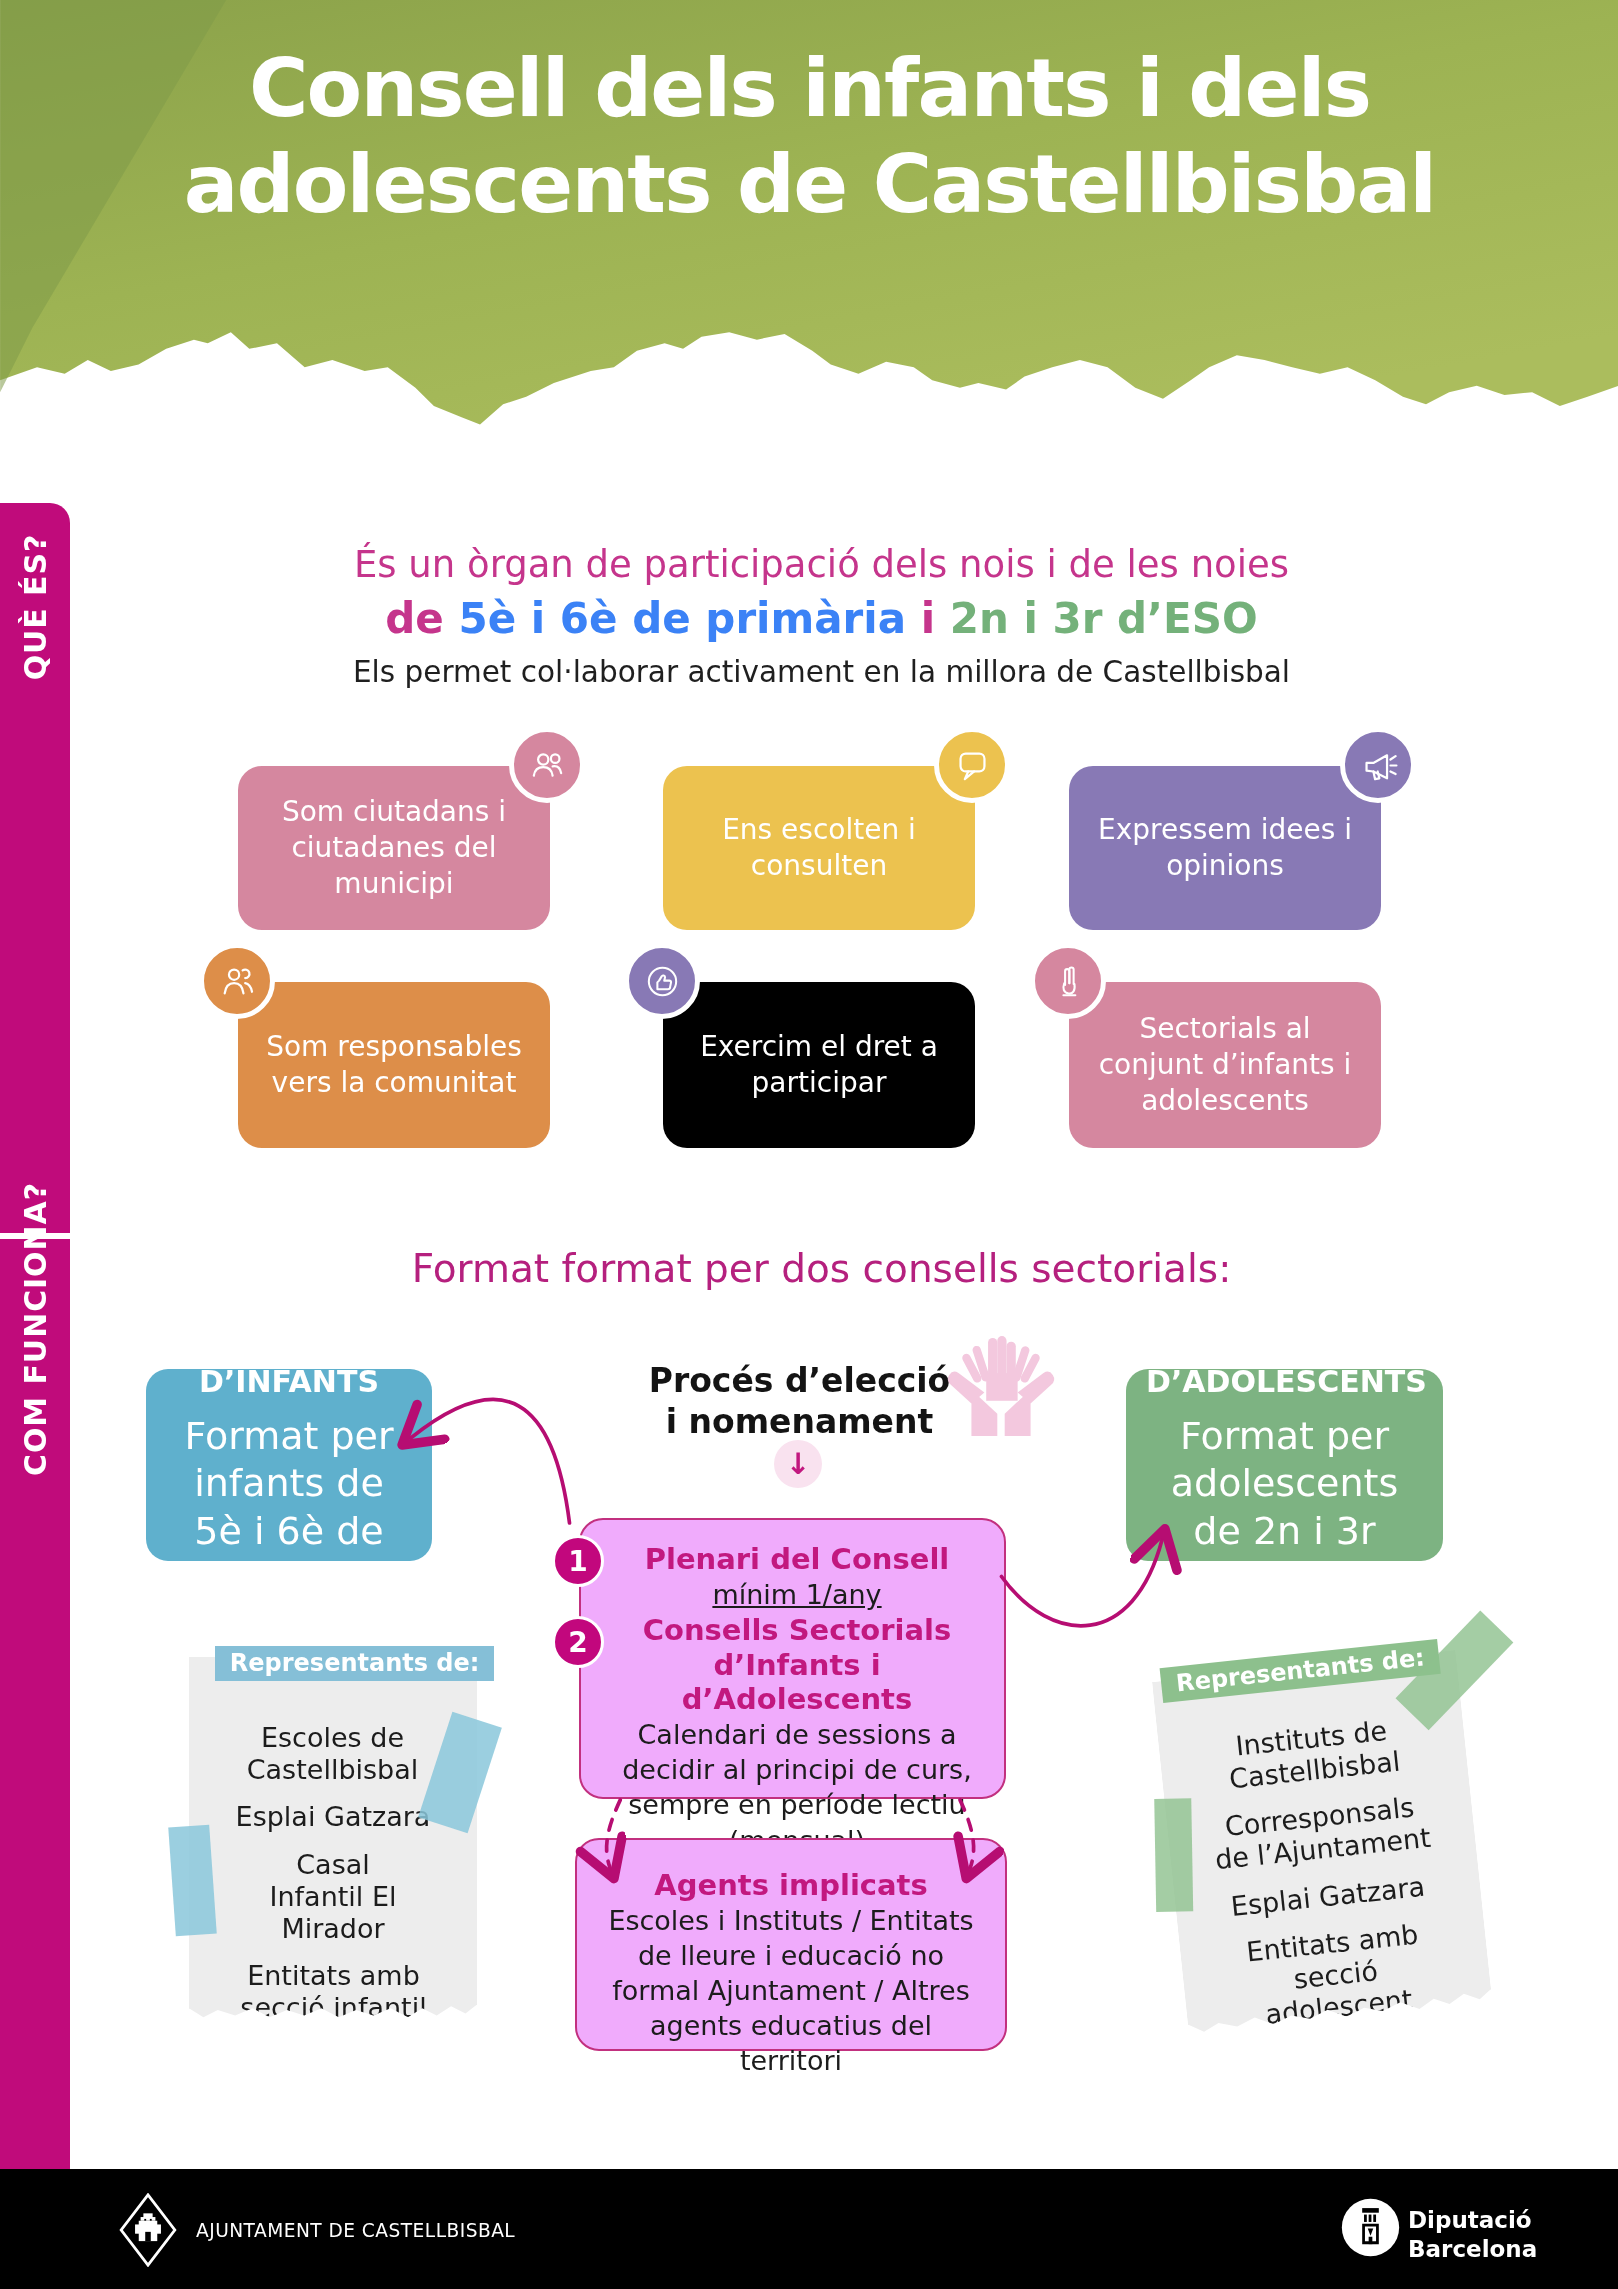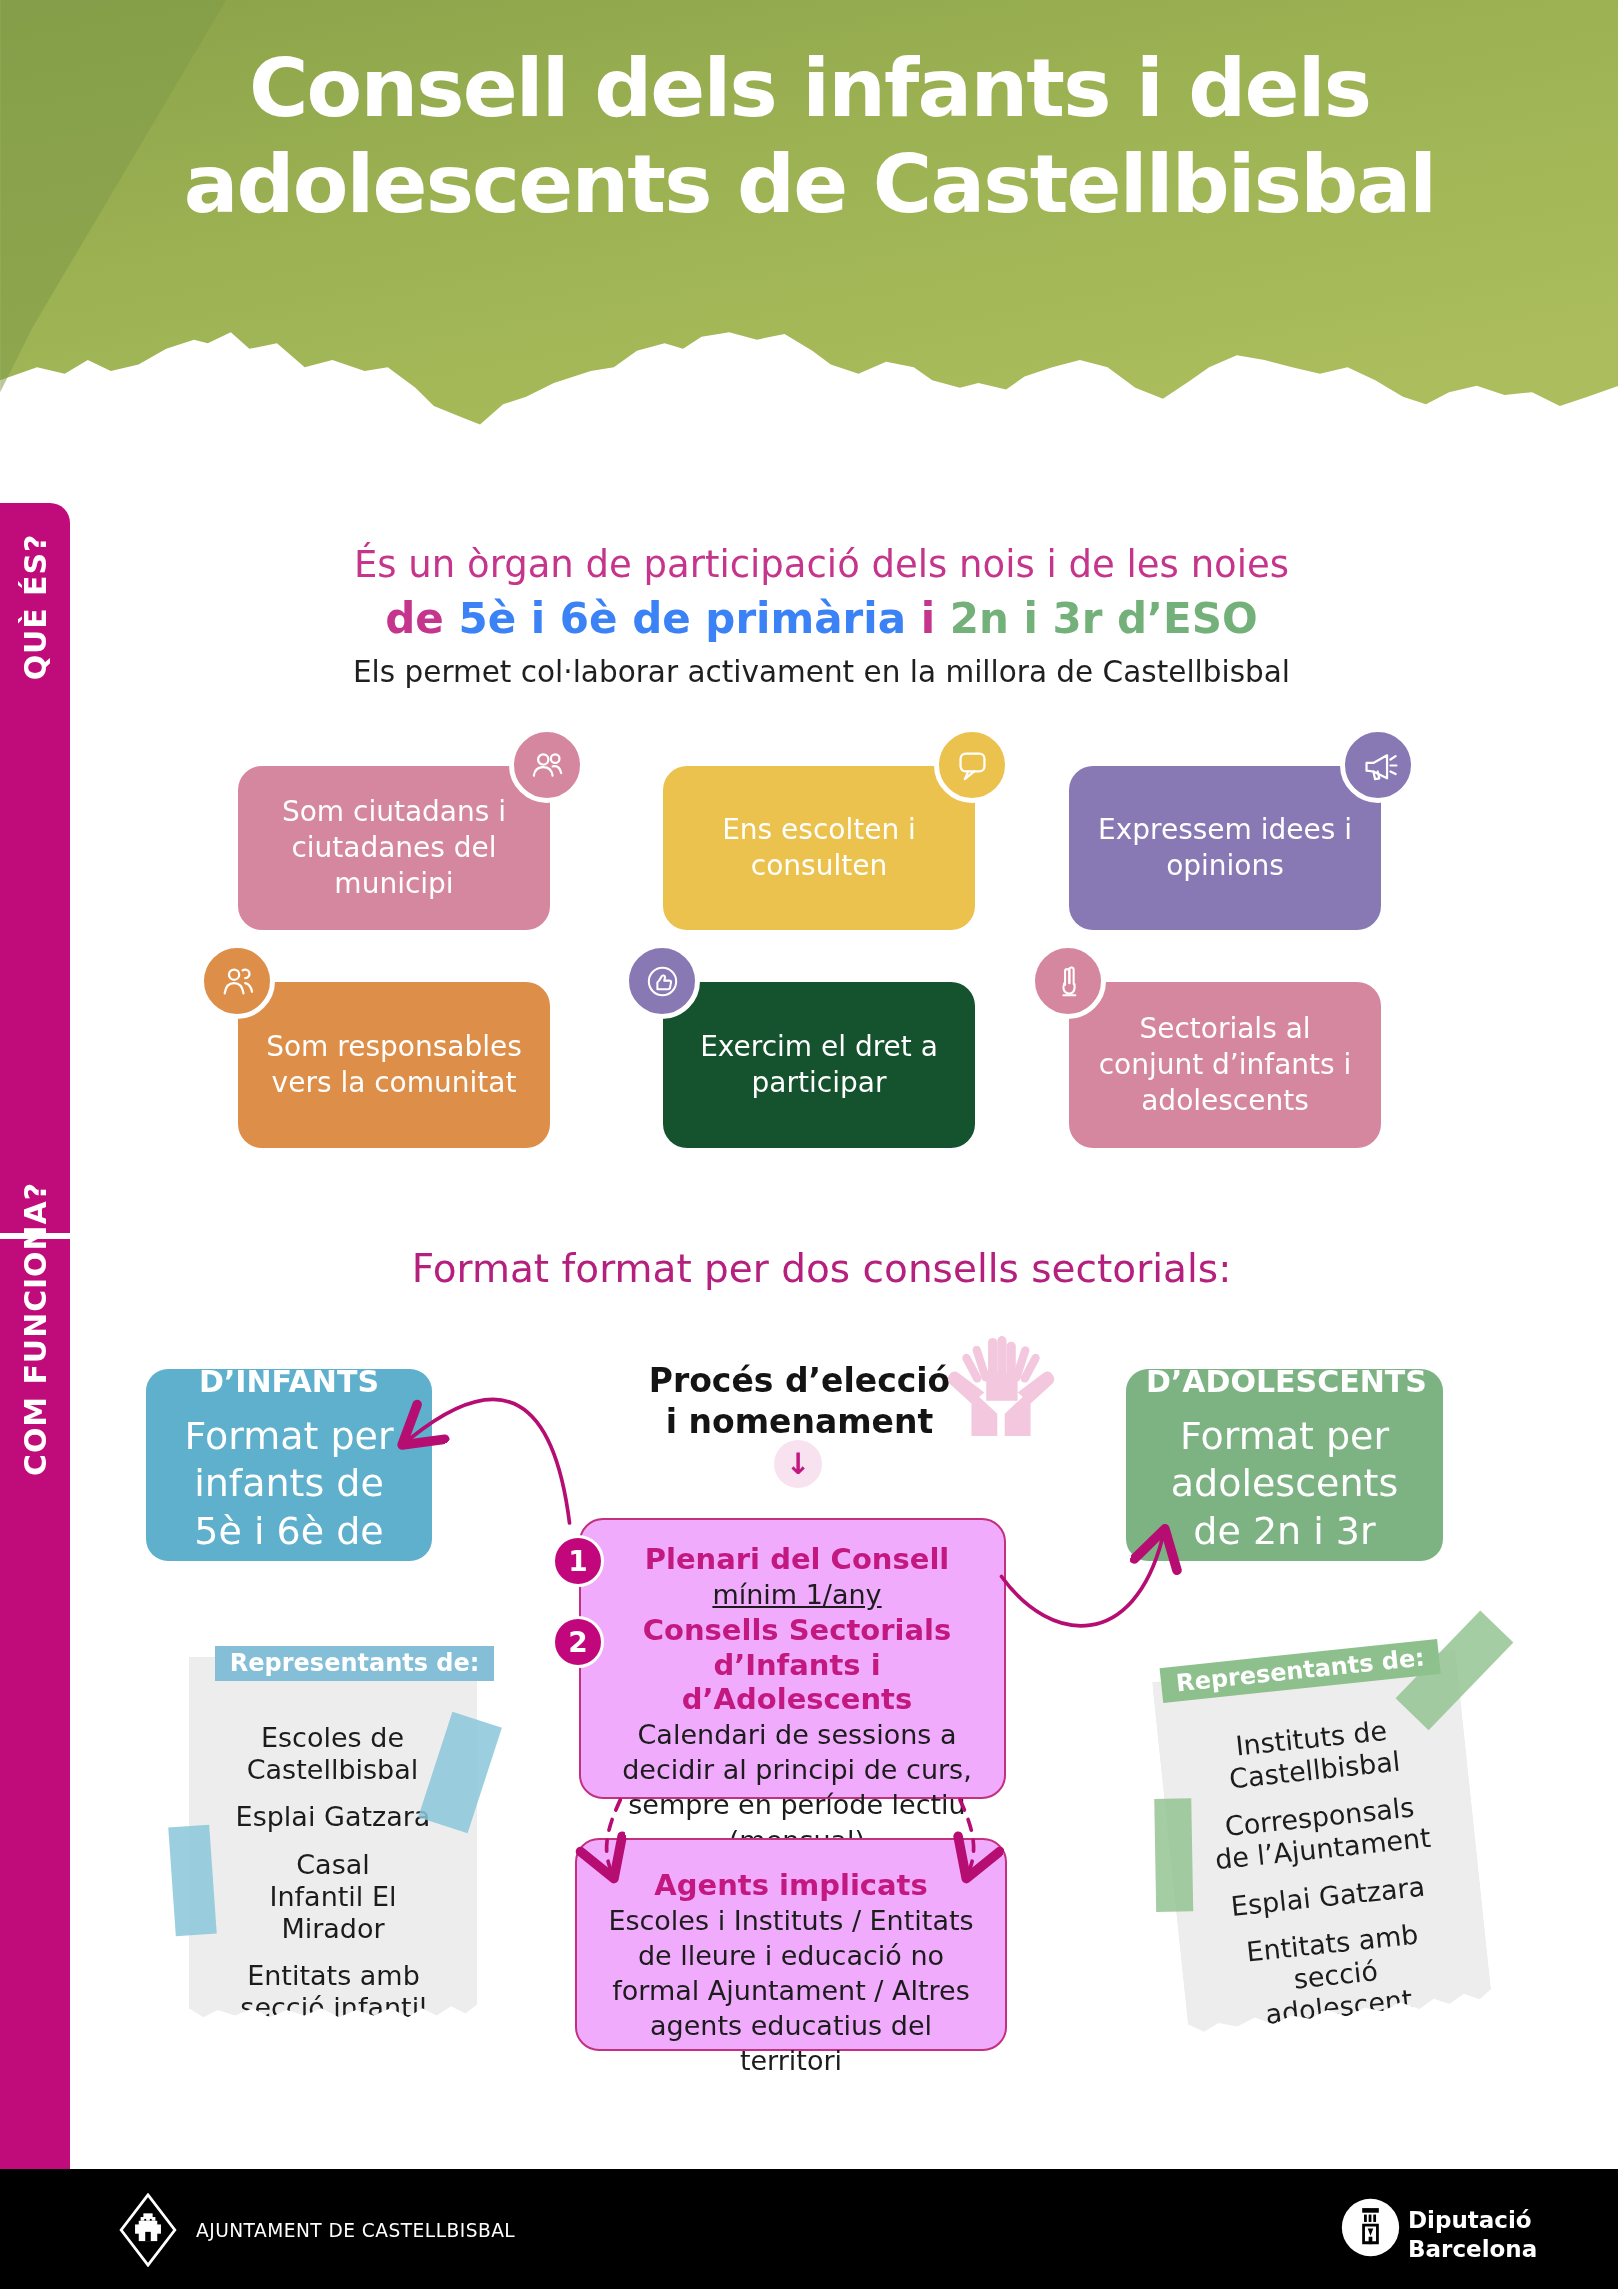--- a/index.html
+++ b/index.html
@@ -106,21 +106,21 @@
     </div>
   <div class="card" style="left:663px;top:766px;height:164px;background:#ecc24f;">
       <div class="inner">Ens escolten i consulten</div>
     </div>
   <div class="card" style="left:1069px;top:766px;height:164px;background:#8879b5;">
       <div class="inner">Expressem idees i opinions</div>
     </div>
   <div class="card" style="left:238px;top:982px;height:166px;background:#dd8e49;">
       <div class="inner">Som responsables vers la comunitat</div>
     </div>
-  <div class="card" style="left:663px;top:982px;height:166px;background:#14532d;">
+  <div class="card" style="left:663px;top:982px;height:166px;background:#000000;">
       <div class="inner">Exercim el dret a participar</div>
     </div>
   <div class="card" style="left:1069px;top:982px;height:166px;background:#d5879f;">
       <div class="inner">Sectorials al conjunt d’infants i adolescents</div>
     </div>
 
   <div class="badge" style="left:509px;top:727px;background:#d5879f;">
     <svg viewBox="0 0 48 48" fill="none" stroke="#fff" stroke-width="2.6" stroke-linecap="round" stroke-linejoin="round">
       <circle cx="19" cy="17" r="6"></circle>
         <path d="M8 36c1-7 5-10 11-10s10 3 11 10"></path>

